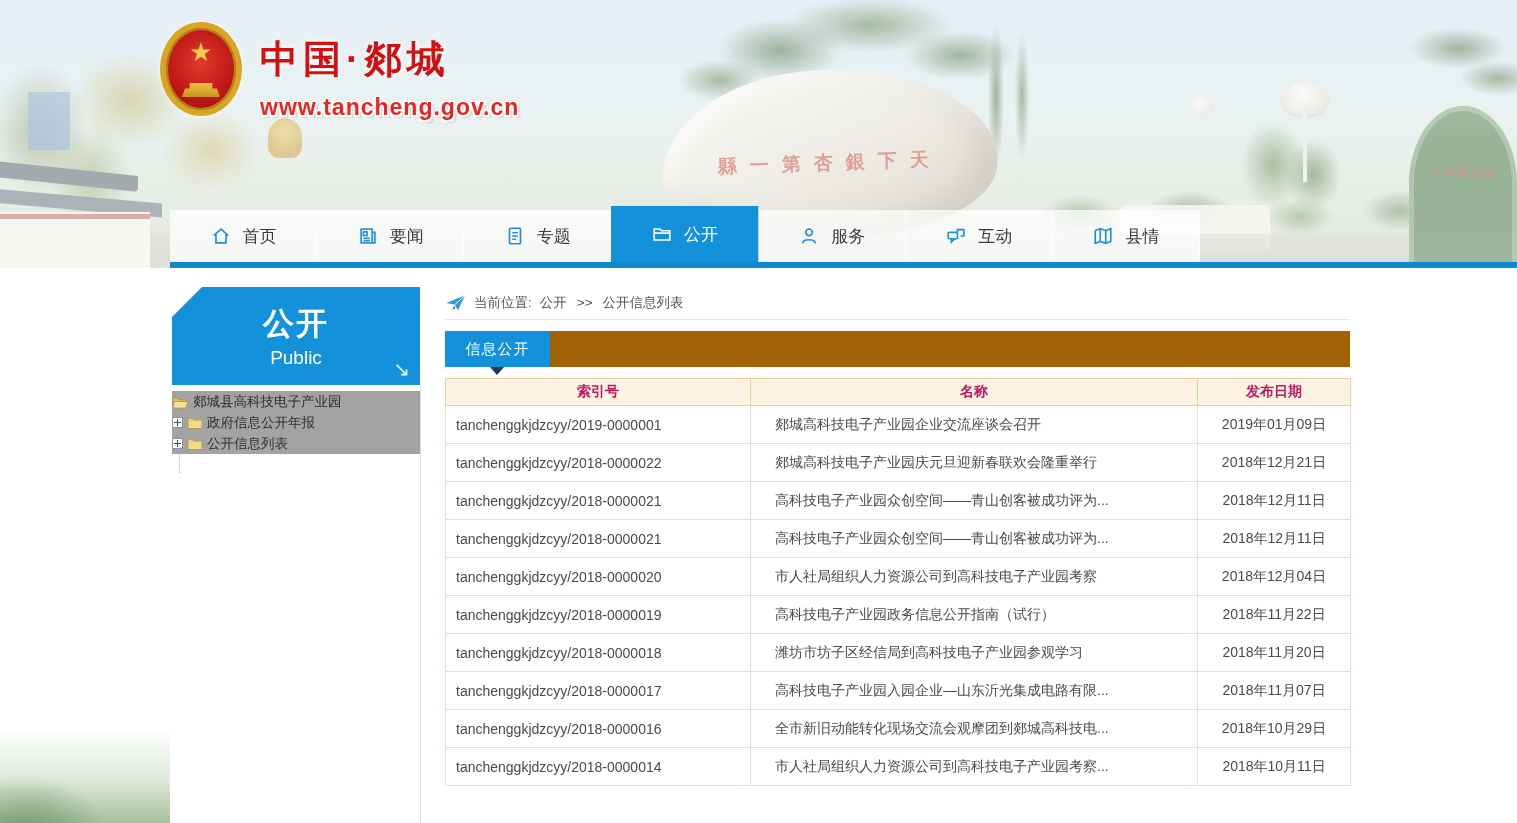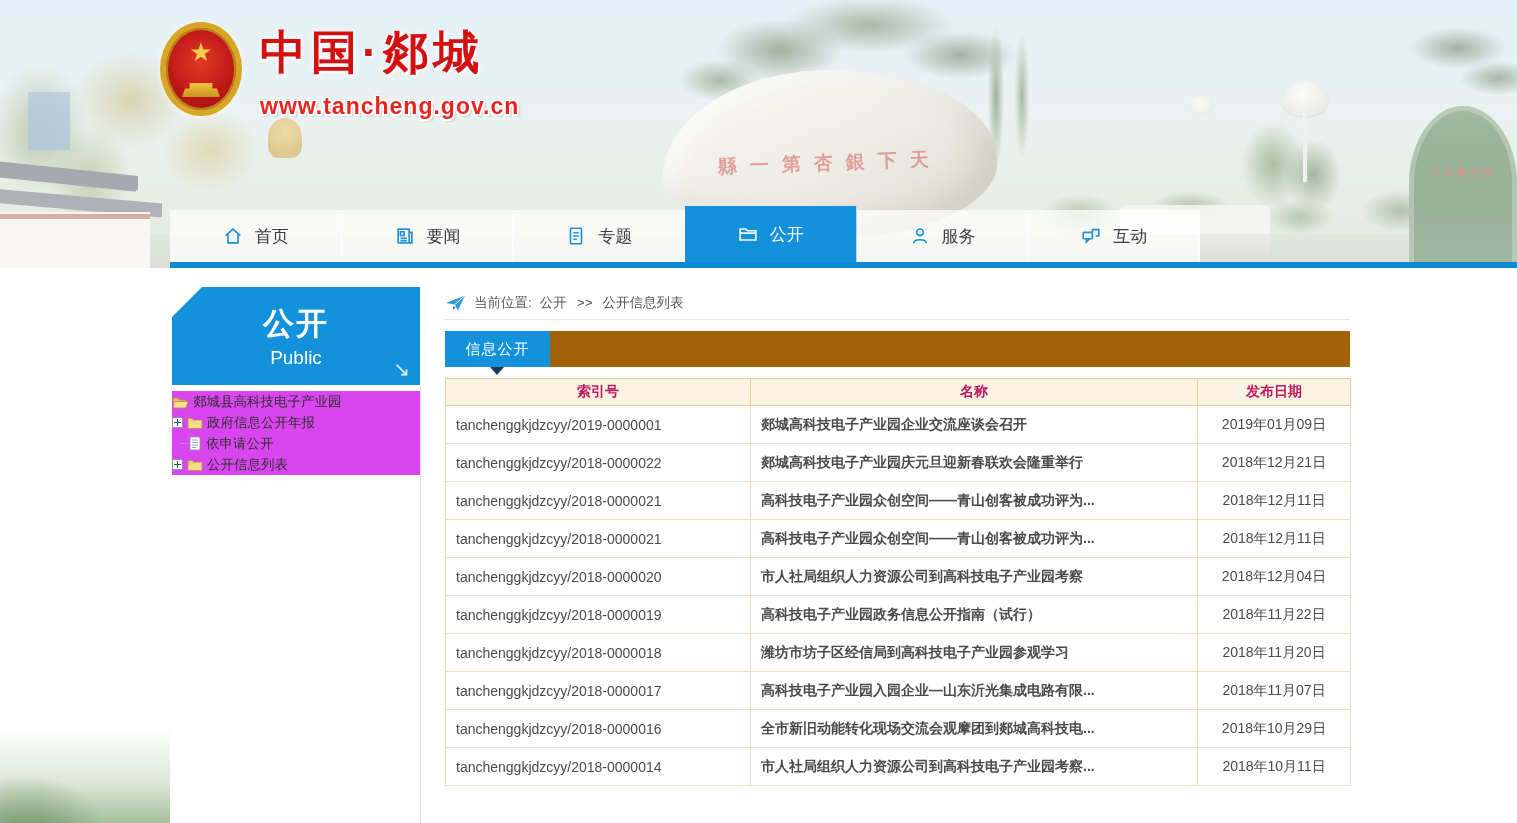--- a/index.html
+++ b/index.html
@@ -69,22 +69,22 @@
 
   
   .logo-area { position:absolute; left:160px; top:22px; display:flex; gap:18px; z-index:5; cursor:pointer; }
   .emblem { width:82px; height:94px; border-radius:50%;
     background:radial-gradient(circle at 50% 42%, #E23A28 0%, #C01818 55%, #9C0E0E 100%);
     border:6px solid #D8A524; box-shadow:inset 0 0 0 2px #B3831A, 0 0 6px rgba(255,255,255,.8);
     position:relative; }
   .emblem .star { position:absolute; left:50%; top:14%; transform:translateX(-50%); color:#F4CC49; font-size:26px; line-height:1; }
   .emblem .gate { position:absolute; left:50%; bottom:16%; transform:translateX(-50%); width:38px; height:14px;
     background:linear-gradient(180deg,#F0C43F,#C89420); clip-path:polygon(0 100%,8% 40%,20% 40%,20% 0,80% 0,80% 40%,92% 40%,100% 100%); }
-  .site-title { font-size:46px; font-weight:800; color:#D40F0F; letter-spacing:5px;
-    text-shadow:0 0 6px rgba(255,255,255,.95), 2px 2px 0 rgba(255,255,255,.65); margin-top:0; }
+  .site-title { font-size:38px; font-weight:800; color:#D40F0F; letter-spacing:5px;
+    text-shadow:0 0 6px rgba(255,255,255,.95), 2px 2px 0 rgba(255,255,255,.65); margin-top:12px; }
   .site-url { margin-top:9px; font-size:23px; font-weight:800; color:#E8251F; letter-spacing:1px;
     text-shadow:-1.5px -1.5px 0 #fff, 1.5px -1.5px 0 #fff, -1.5px 1.5px 0 #fff, 1.5px 1.5px 0 #fff, 3px 3px 2px rgba(0,0,0,.12); }
 
   
   .mainnav { position:absolute; left:170px; top:210px; width:1030px; height:52px; display:flex;
     background:rgba(255,255,255,.74); z-index:6; }
   .nav-item { flex:1; display:flex; align-items:center; justify-content:center; gap:11px;
     font-size:17px; color:#3C3C3C; text-decoration:none; cursor:pointer;
     border-right:1px solid rgba(255,255,255,.65); }
   .nav-item .ni { color:#1E90D6; display:flex; }
@@ -99,21 +99,21 @@
   .side-head { position:relative; height:98px; background:#1391DB; color:#fff;
     clip-path:polygon(30px 0, 100% 0, 100% 100%, 0 100%, 0 30px);
     display:flex; flex-direction:column; align-items:center; justify-content:center; }
   .side-title { font-size:31px; font-weight:bold; letter-spacing:2px; }
   .side-sub { font-size:19px; margin-top:2px; }
   .side-arrow { position:absolute; right:10px; bottom:4px; font-size:20px; color:rgba(255,255,255,.9); font-weight:300; }
   .side-divider { position:absolute; left:420px; top:117px; width:1px; height:438px; background:#DCDCDC; }
 
   .tree { list-style:none; margin-top:6px; position:relative; font-size:13.5px; color:#2F2F2F; }
   .tree::before { content:""; position:absolute; left:7px; top:26px; height:56px; border-left:1px dotted #A9B1B9; }
-  .tree-row { height:21px; display:flex; align-items:center; gap:4px; cursor:pointer; position:relative; background:#d946ef;text-align:right; }
+  .tree-row { height:21px; display:flex; align-items:center; gap:4px; cursor:pointer; position:relative; background:#a3a3a3;text-align:right; }
   .tree-row.child { padding-left:16px; }
   .tree-row.child::before { content:""; position:absolute; left:8px; top:10px; width:8px; border-top:1px dotted #A9B1B9; }
   .plusbox { width:11px; height:11px; border:1px solid #8A94A0; background:#fff; position:relative; flex:0 0 11px; z-index:1; }
   .plusbox::before { content:""; position:absolute; left:1px; top:4px; width:7px; height:1px; background:#33506B; }
   .plusbox::after { content:""; position:absolute; left:4px; top:1px; width:1px; height:7px; background:#33506B; }
   .tree-ico { display:flex; flex:0 0 auto; }
 
   .content { position:absolute; left:445px; top:0; width:905px; }
   .breadcrumb { margin-top:28px; height:24px; display:flex; align-items:center; gap:8px;
     font-size:13.5px; color:#555; border-bottom:1px solid #E6E6E6; padding-bottom:10px; }
@@ -124,21 +124,21 @@
   .tab { position:absolute; left:0; top:0; width:105px; height:36px; background:#1391DB; color:#fff;
     font-size:15px; display:flex; align-items:center; justify-content:center; cursor:pointer; letter-spacing:1px; }
   .tab-caret { position:absolute; left:45px; top:36px; width:0; height:0;
     border-left:7px solid transparent; border-right:7px solid transparent; border-top:8px solid #1B3A57; }
 
   table.info { margin-top:11px; width:905px; border-collapse:collapse; table-layout:fixed; }
   table.info th { height:27px; background:#FCF3E2; color:#be185d; font-size:14px; font-weight:bold;
     border:1px solid #EFCD98; text-align:center; }
   table.info td { height:38px; border:1px solid #F0DDBE; font-size:14px; color:#4A4A4A; background:#fff; }
   td.col-id { padding-left:10px; font-size:14.5px; }
-  td.col-title { padding-left:10px;font-weight:bold; }
+  td.col-title { padding-left:24px; }
   td.col-title a { color:#4A4A4A; text-decoration:none; cursor:pointer; }
   td.col-date { text-align:center;margin-top:28px; }
   .w-id { width:305px; } .w-title { width:447px; } .w-date { width:153px; }
 
   .corner-art { position:absolute; left:0; top:460px; width:170px; height:95px;
     background:linear-gradient(180deg, rgba(255,255,255,0) 0%, rgba(196,214,186,.55) 55%, rgba(150,182,140,.85) 100%); }
   .corner-art::after { content:""; position:absolute; left:-30px; bottom:-40px; width:140px; height:90px;
     background:radial-gradient(ellipse at 40% 80%, rgba(95,135,90,.8), transparent 70%); }
 </style>
 </head>
@@ -235,20 +235,29 @@
       <a class="nav-item">
         <span class="ni">
           <svg width="22" height="22" viewBox="0 0 24 24" fill="none" stroke="currentColor" stroke-width="1.8">
               <path d="M13.5 8 V5 H20.5 V12 H17"></path>
               <rect x="3.5" y="8" width="10" height="7" rx="1"></rect>
               <path d="M7 15 v3.5 l3.5-3.5"></path>
             </svg>
         </span>
         <span>互动</span>
       </a>
+      <a class="nav-item">
+        <span class="ni">
+          <svg width="22" height="22" viewBox="0 0 24 24" fill="none" stroke="currentColor" stroke-width="1.8">
+              <path d="M3.5 6 L9 4 L15 6 L20.5 4 V18 L15 20 L9 18 L3.5 20 Z"></path>
+              <path d="M9 4 V18 M15 6 V20"></path>
+            </svg>
+        </span>
+        <span>县情</span>
+      </a>
     </nav>
     <div class="nav-strip"></div>
   </div>
 
   <div class="pbody">
 
     <aside class="sidebar">
       <div class="side-head">
         <div class="side-title">公开</div>
         <div class="side-sub">Public</div>
@@ -267,29 +276,20 @@
         <li class="tree-row">
           <span class="plusbox"></span>
           <span class="tree-ico">
             <svg width="16" height="13" viewBox="0 0 16 13">
                 <path d="M1 2.5 h4.5 l1.5 2 h8 v8 h-14 z" fill="#F2DA8A" stroke="#B8923A" stroke-width="0.8"></path>
                 <path d="M1 4.5 h14" stroke="#D9BE6C" stroke-width="0.8"></path>
               </svg>
           </span>
           <span>政府信息公开年报</span>
         </li>
-        <li class="tree-row child">
-          <span class="tree-ico">
-            <svg width="14" height="15" viewBox="0 0 14 15">
-                <rect x="2" y="1" width="10" height="13" fill="#fff" stroke="#8C97A5" stroke-width="0.9"></rect>
-                <path d="M4 4 h6 M4 6.5 h6 M4 9 h6 M4 11.5 h4" stroke="#7F99C0" stroke-width="0.9"></path>
-              </svg>
-          </span>
-          <span>依申请公开</span>
-        </li>
         <li class="tree-row">
           <span class="plusbox"></span>
           <span class="tree-ico">
             <svg width="16" height="13" viewBox="0 0 16 13">
                 <path d="M1 2.5 h4.5 l1.5 2 h8 v8 h-14 z" fill="#F2DA8A" stroke="#B8923A" stroke-width="0.8"></path>
                 <path d="M1 4.5 h14" stroke="#D9BE6C" stroke-width="0.8"></path>
               </svg>
           </span>
           <span>公开信息列表</span>
         </li>

